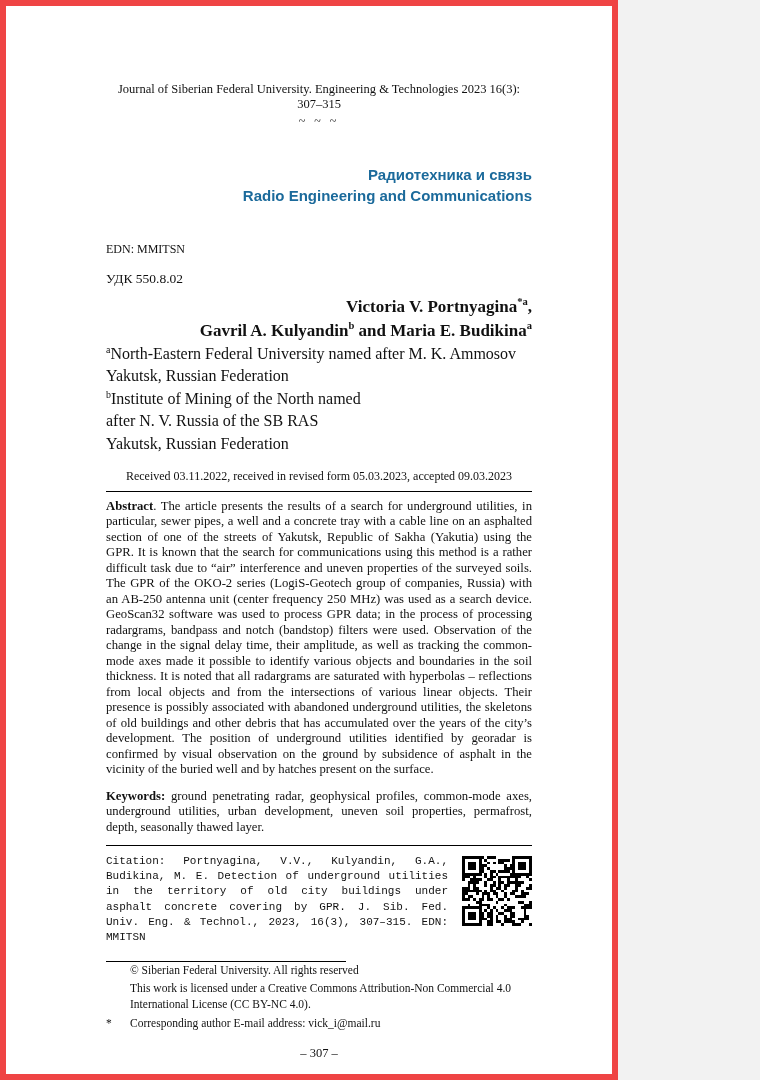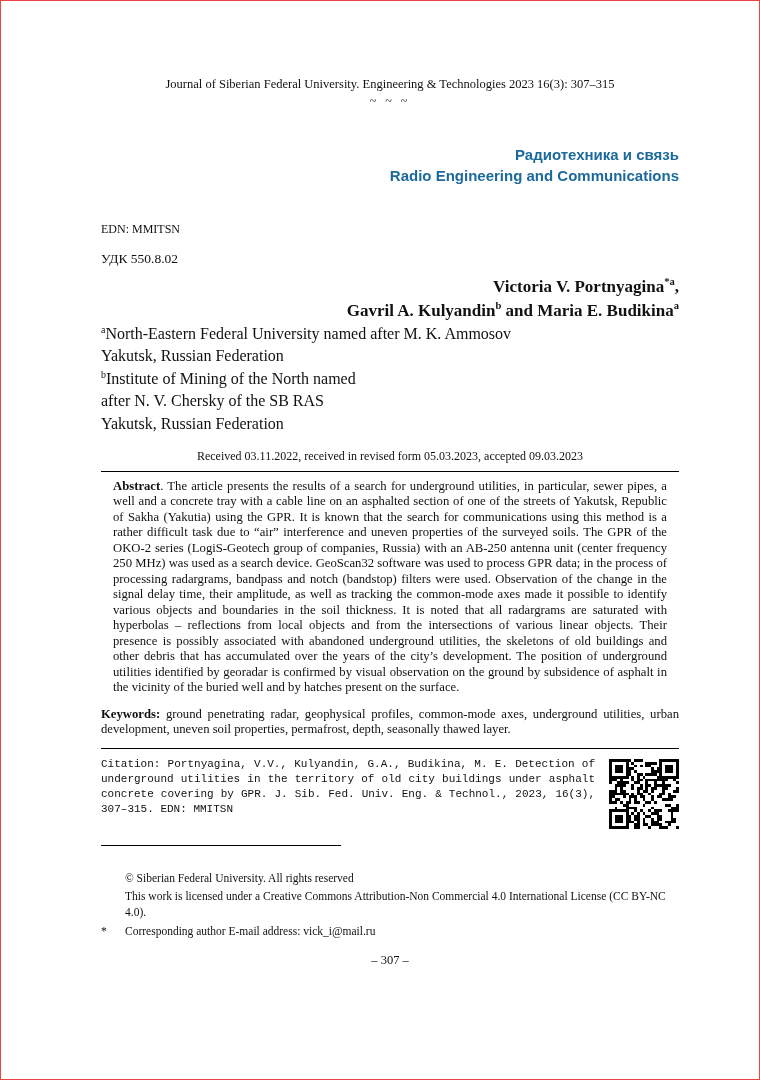--- a/index.html
+++ b/index.html
@@ -3,23 +3,23 @@
 <meta charset="utf-8">
 <style>
   * { box-sizing: border-box; }
   html, body { margin: 0; padding: 0; background: #f2f2f2; }
   body {
     width: 760px; height: 1080px;
     font-family: "Liberation Serif", serif;
     color: #111;
   }
   .page {
-    width: 760px; height: 1080px;
+    width: 618px; height: 1080px;
     background: #fff;
-    border: 1px solid #ef4444;
+    border: 6px solid #ef4444;
     padding: 76px 80px 20px 100px;
     position: relative;
     overflow: hidden;
   }
   .journal-line { text-align: center; font-size: 12.5px; }
   .tildes { text-align: center; font-size: 12px; letter-spacing: 3px; margin-top: 2px; }
 
   .section-block {
     margin-top: 36px;
     text-align: right;
@@ -37,30 +37,30 @@
 
   .authors { margin-top: 8px; text-align: right; font-weight: bold; font-size: 17px; line-height: 1.4; }
   sup { font-size: 62%; line-height: 0; }
   .affiliations { text-align: left; font-size: 16px; line-height: 1.4; }
 
   .received { margin-top: 14px; text-align: center; font-size: 12px; }
 
   .rule { border-top: 1px solid #000; margin-top: 10px; }
   .rule-thick { border-top-width: 1.5px; margin-top: 7px; }
 
-  .abstract { margin: 7px 12px 0; font-size: 12.7px; line-height: 1.22; text-align: justify; }
+  .abstract { margin: 7px 0 0; font-size: 12.7px; line-height: 1.22; text-align: justify; }
   .keywords { margin: 11px 0 0; font-size: 12.7px; line-height: 1.22; text-align: justify; }
 
   .citation-row { display: flex; gap: 14px; margin-top: 8px; align-items: flex-start; font-family: Liberation Mono, monospace; }
   .citation-text { margin: 0; flex: 1; font-size: 11px; line-height: 1.38; text-align: justify; }
   .qr { width: 70px; height: 70px; flex: 0 0 auto; margin-top: 2px; }
 
   .footnote-sep { width: 240px; border-top: 1px solid #000; margin-top: 16px; }
   .footer-copy, .footer-license { padding-left: 24px; font-size: 11.5px; line-height: 1.4; }
-  .footer-copy { margin-top: 24px; }
+  .footer-copy { margin-top: 0; }
   .footer-license { margin-top: 2px; }
   .footer-corresponding { display: flex; font-size: 11.5px; line-height: 1.4; margin-top: 3px; }
   .star { width: 24px; flex: 0 0 auto; }
 
   .page-number { text-align: center; font-size: 12.5px; margin-top: 14px; }
 </style>
 </head>
 <body>
 
 <div class="page">
@@ -79,21 +79,21 @@
 
   <div class="authors">
     <div><span>Victoria V. Portnyagina</span><sup>*a</sup><span>,</span></div>
     <div><span>Gavril A. Kulyandin</span><sup>b</sup><span> and Maria E. Budikina</span><sup>a</sup></div>
   </div>
 
   <div class="affiliations">
     <div><sup>a</sup><span>North-Eastern Federal University named after M. K. Ammosov</span></div>
     <div><sup></sup><span>Yakutsk, Russian Federation</span></div>
     <div><sup>b</sup><span>Institute of Mining of the North named</span></div>
-    <div><sup></sup><span>after N. V. Chersky of the SB RAS</span></div>
+    <div><sup></sup><span>after N. V. Russia of the SB RAS</span></div>
     <div><sup></sup><span>Yakutsk, Russian Federation</span></div>
   </div>
 
   <div class="received">Received 03.11.2022, received in revised form 05.03.2023, accepted 09.03.2023</div>
 
   <div class="rule rule-thick"></div>
 
   <p class="abstract"><b>Abstract</b><span>. The article presents the results of a search for underground utilities, in particular, sewer pipes, a well and a concrete tray with a cable line on an asphalted section of one of the streets of Yakutsk, Republic of Sakha (Yakutia) using the GPR. It is known that the search for communications using this method is a rather difficult task due to “air” interference and uneven properties of the surveyed soils. The GPR of the OKO-2 series (LogiS-Geotech group of companies, Russia) with an AB-250 antenna unit (center frequency 250 MHz) was used as a search device. GeoScan32 software was used to process GPR data; in the process of processing radargrams, bandpass and notch (bandstop) filters were used. Observation of the change in the signal delay time, their amplitude, as well as tracking the common-mode axes made it possible to identify various objects and boundaries in the soil thickness. It is noted that all radargrams are saturated with hyperbolas – reflections from local objects and from the intersections of various linear objects. Their presence is possibly associated with abandoned underground utilities, the skeletons of old buildings and other debris that has accumulated over the years of the city’s development. The position of underground utilities identified by georadar is confirmed by visual observation on the ground by subsidence of asphalt in the vicinity of the buried well and by hatches present on the surface.</span></p>
 
   <p class="keywords"><b>Keywords:</b><span> ground penetrating radar, geophysical profiles, common-mode axes, underground utilities, urban development, uneven soil properties, permafrost, depth, seasonally thawed layer.</span></p>

